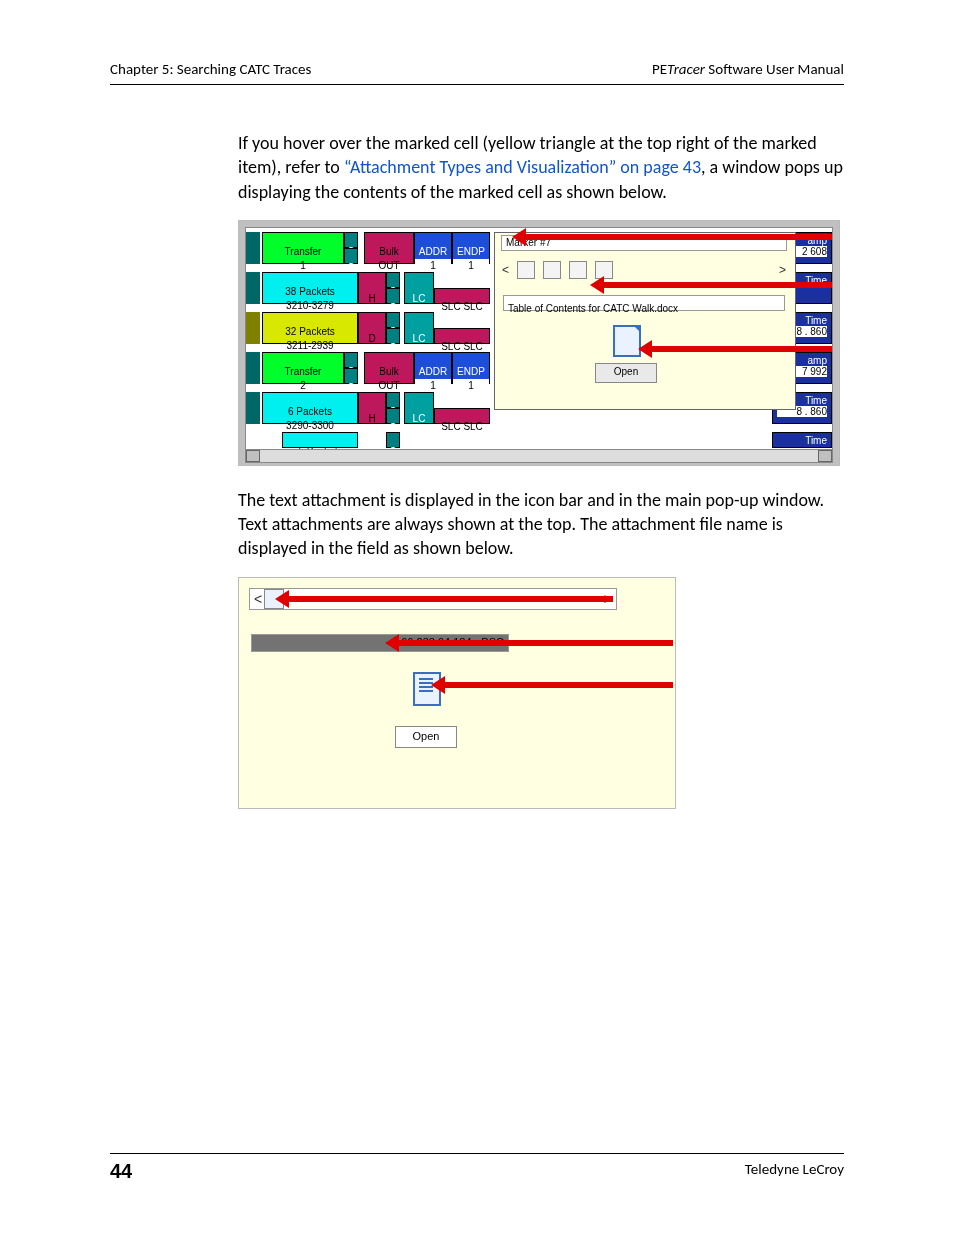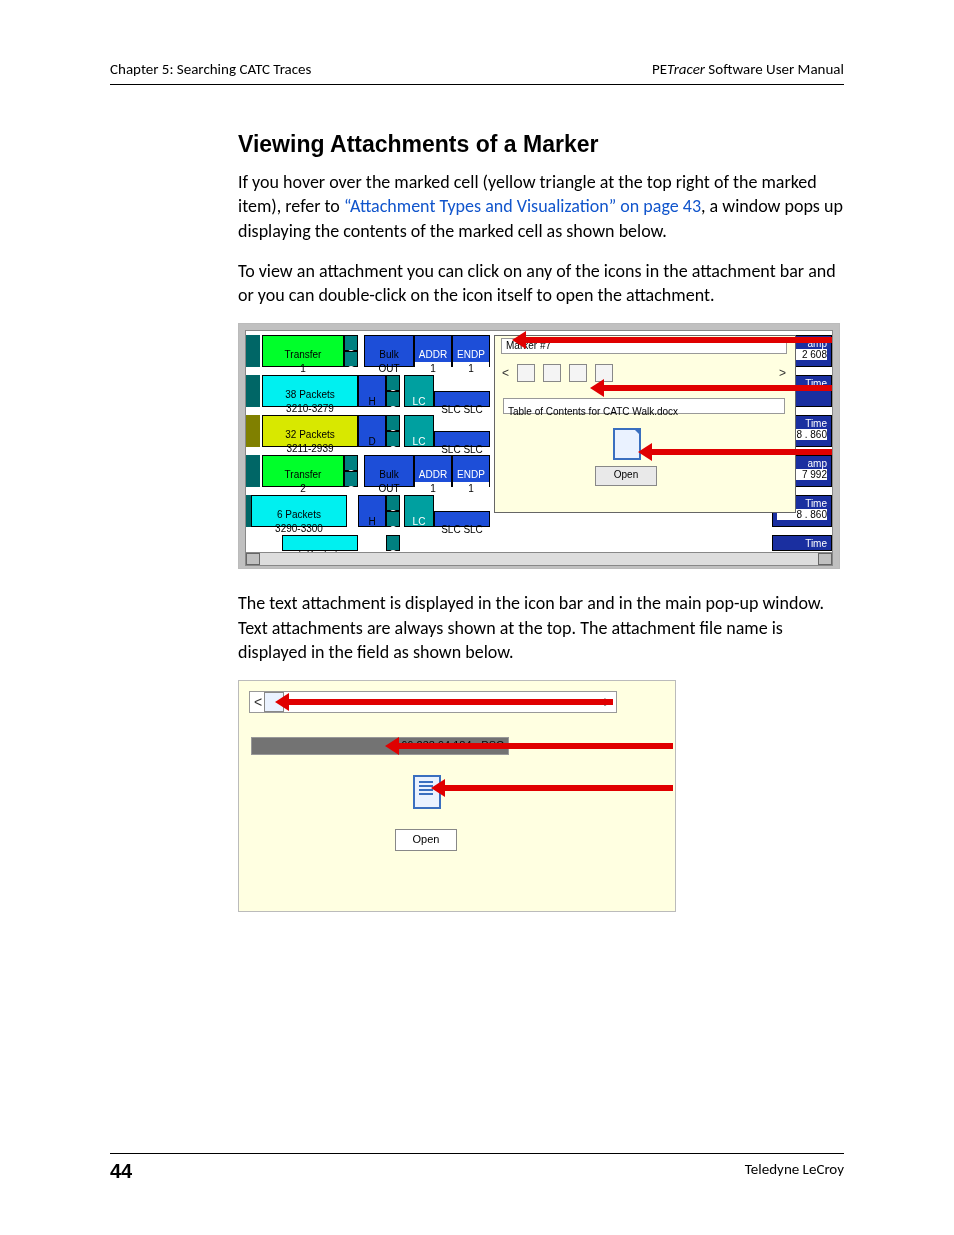--- a/index.html
+++ b/index.html
@@ -104,21 +104,21 @@
     line-height: 14px;
     padding-top: 12px;
     font-size: 10px;
   }
   .cell .l2 { display:block; }
   .green { background: #00ff2a; color:#000; }
   .teal  { background: #00a0a0; color:#fff; }
   .cyan  { background: #00f0f0; color:#000; }
   .darkblue { background: #1d4ed8; color:#fff; }
   .yellowish { background: #d8e800; color:#000; }
-  .grey  { background: #1d4ed8; color:#000; }
+  .grey  { background: #be185d; color:#000; }
   .navy  { background: #1a2fa0; color:#fff; }
   .s-badge {
     width: 14px;
     background: #008080;
     color: #fff;
     font-weight: bold;
     line-height: 14px;
   }
   .blk-left {
     position:absolute; left:0; top:0; width:14px; height:32px;
@@ -343,27 +343,25 @@
 <div class="page">
 
   <div class="running-head">
     <span>Chapter 5: Searching CATC Traces</span>
     <span class="right">
       <span>PE</span><span class="rh-italic">Tracer</span><span> Software User Manual</span>
     </span>
   </div>
 
   <div class="section">
-    <h2 class="subhead">Viewing Attachments of a Marker</h2>
 
     <p class="body">
       <span>If you hover over the marked cell (yellow triangle at the top right of the marked item), refer to </span><a class="xref" href="#">“Attachment Types and Visualization” on page 43</a><span>, a window pops up displaying the contents of the marked cell as shown below.</span>
     </p>
 
-    <p class="body">To view an attachment you can click on any of the icons in the attachment bar and or you can double-click on the icon itself to open the attachment.</p>
 
     <div class="figure">
       <div class="figure-box fig1">
         <div class="inner-white">
 
           <div class="trace-row" style="top:4px;">
             <div class="blk-left"></div>
             <div class="cell green" style="left:16px;width:82px;">
               <span>Transfer</span>
               <span class="l2">1</span>
@@ -427,21 +425,21 @@
               <span class="l2" style="color:#000;background:#fff;">1</span>
             </div>
             <div class="cell darkblue" style="left:206px;width:38px;">
               <span>ENDP</span>
               <span class="l2" style="color:#000;background:#fff;">1</span>
             </div>
           </div>
 
           <div class="trace-row" style="top:164px;">
             <div class="blk-left"></div>
-            <div class="cell cyan" style="left:5px;width:96px;">
+            <div class="cell cyan" style="left:16px;width:96px;">
               <span>6 Packets</span>
               <span class="l2">3290-3300</span>
             </div>
             <div class="cell grey" style="left:112px;width:28px;line-height:28px;">H</div>
             <div class="cell s-badge" style="left:140px;height:16px;">S</div>
             <div class="cell s-badge" style="left:140px;top:16px;height:16px;">S</div>
             <div class="cell teal" style="left:158px;width:30px;line-height:28px;">LC</div>
             <div class="cell grey" style="left:188px;width:56px;top:16px;height:16px;line-height:12px;">SLC SLC</div>
           </div>
 

